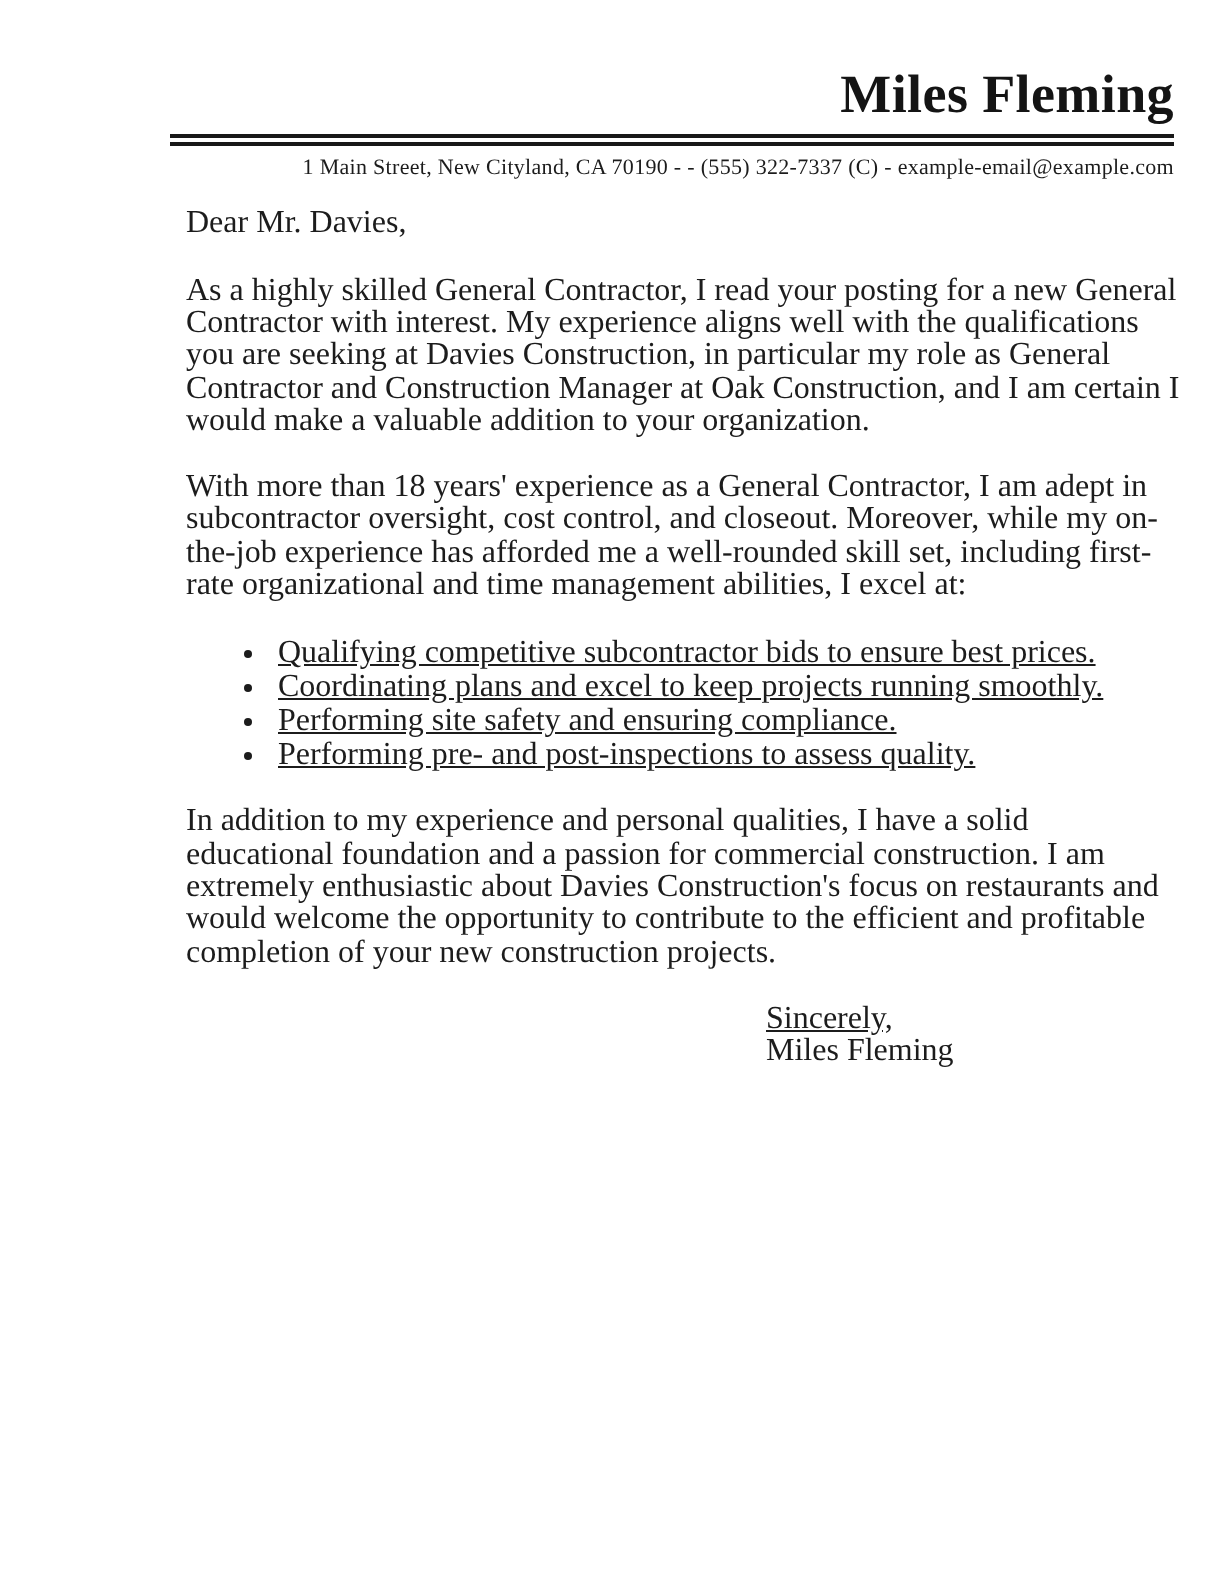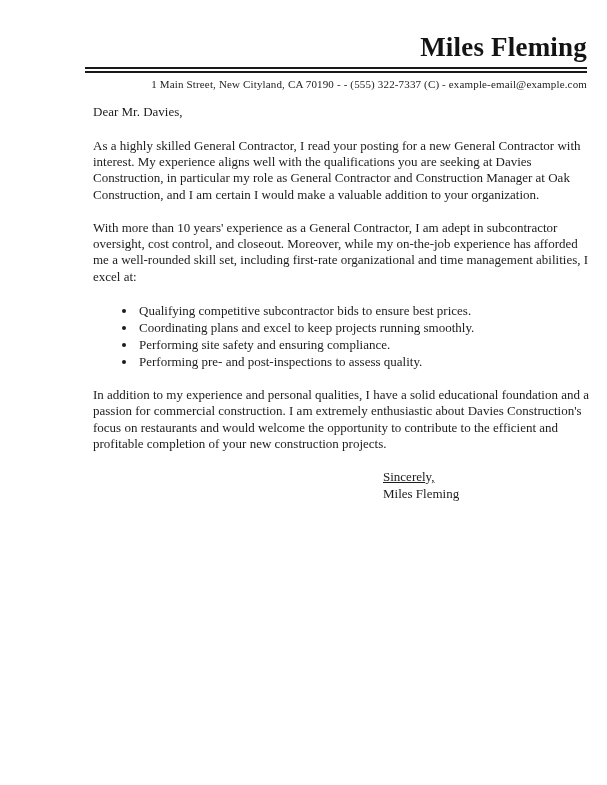--- a/index.html
+++ b/index.html
@@ -36,30 +36,31 @@
   }
   .header-contact {
     text-align: right;
     margin: 5px 59px 0 0;
     font-size: 11px;
     letter-spacing: 0.15px;
     color: #1c1c1c;
   }
   .letter-body {
     margin: 14px 56px 0 54px;
-    font-size: 13px;
+    font-size: 16px;
     line-height: 16.3px;
   }
   .letter-body p {
     margin: 0 0 17px 0;
   }
   ul.qualifications {
     margin: 0 0 17px 0;
     padding: 0 0 0 44px;
     list-style: disc outside;
+    text-decoration: underline;
   }
   ul.qualifications li {
     line-height: 17px;
     padding-left: 2px;
   }
   .closing {
     margin-left: 290px !important;
     margin-bottom: 0 !important;
     margin-top: 7px;
     text-decoration: underline;
@@ -80,21 +81,21 @@
   <div class="header-rule"></div>
 
   <div class="header-contact">1 Main Street, New Cityland, CA 70190 - - (555) 322-7337 (C) - example-email@example.com</div>
 
   <div class="letter-body">
 
     <p>Dear Mr. Davies,</p>
 
     <p>As a highly skilled General Contractor, I read your posting for a new General Contractor with interest. My experience aligns well with the qualifications you are seeking at Davies Construction, in particular my role as General Contractor and Construction Manager at Oak Construction, and I am certain I would make a valuable addition to your organization.</p>
 
-    <p>With more than 10 years' experience as a General Contractor, I am adept in subcontractor oversight, cost control, and closeout. Moreover, while my on-the-job experience has afforded me a well-rounded skill set, including first-rate organizational and time management abilities, I excel at:</p>
+    <p>With more than 18 years' experience as a General Contractor, I am adept in subcontractor oversight, cost control, and closeout. Moreover, while my on-the-job experience has afforded me a well-rounded skill set, including first-rate organizational and time management abilities, I excel at:</p>
 
     <ul class="qualifications">
       <li>Qualifying competitive subcontractor bids to ensure best prices.</li>
       <li>Coordinating plans and excel to keep projects running smoothly.</li>
       <li>Performing site safety and ensuring compliance.</li>
       <li>Performing pre- and post-inspections to assess quality.</li>
     </ul>
 
     <p>In addition to my experience and personal qualities, I have a solid educational foundation and a passion for commercial construction. I am extremely enthusiastic about Davies Construction's focus on restaurants and would welcome the opportunity to contribute to the efficient and profitable completion of your new construction projects.</p>
 

